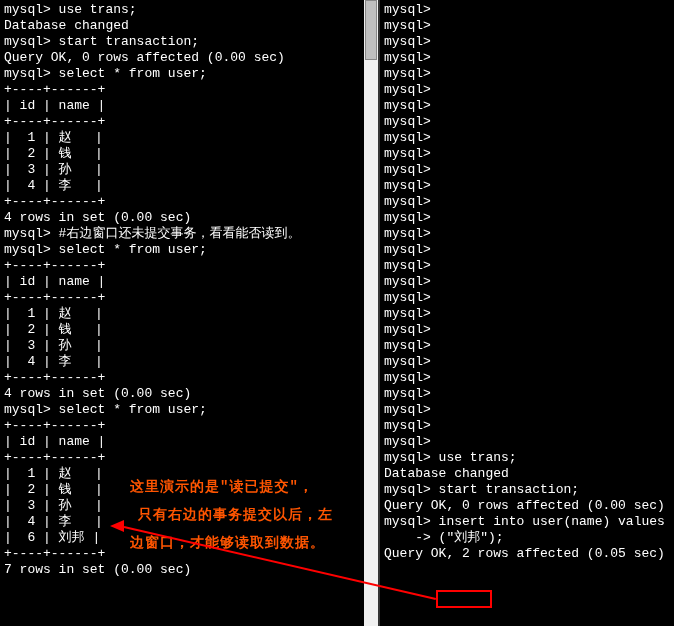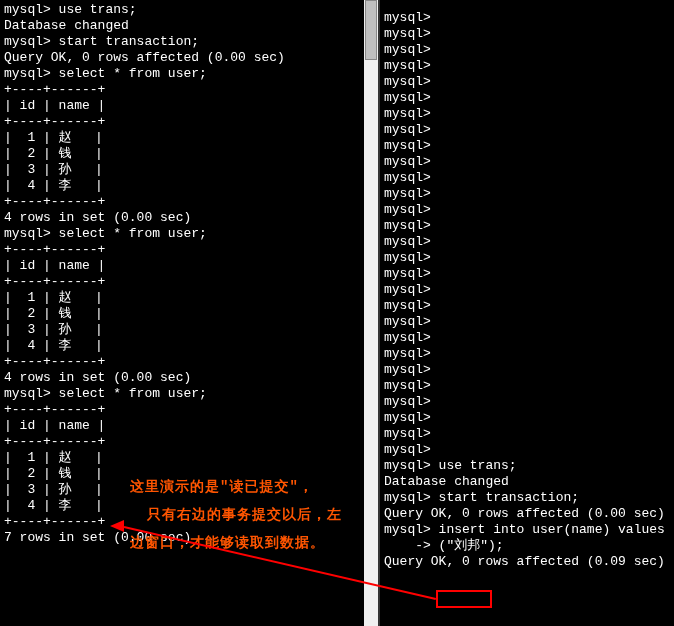--- a/index.html
+++ b/index.html
@@ -15,21 +15,21 @@
       position: relative;
       overflow: hidden;
     }
     .pane-left {
       width: 378px;
       padding: 2px 4px;
       position: relative;
     }
     .pane-right {
       flex: 1;
-      padding: 10px 4px;
+      padding: 2px 4px;
       border-left: 2px solid #333;
       position: relative;
     }
     .scrollbar {
       position: absolute;
       right: 0;
       top: 0;
       width: 14px;
       height: 100%;
       background: #f0f0f0;
@@ -85,39 +85,41 @@
       <div class="line">+----+------+</div>
       <div class="line">| id | name |</div>
       <div class="line">+----+------+</div>
       <div class="line">|  1 | 赵   |</div>
       <div class="line">|  2 | 钱   |</div>
       <div class="line">|  3 | 孙   |</div>
       <div class="line">|  4 | 李   |</div>
       <div class="line">+----+------+</div>
       <div class="line">4 rows in set (0.00 sec)</div>
       <div class="line"></div>
+      <div class="line">mysql&gt; #右边窗口还未提交事务，看看能否读到。</div>
       <div class="line">mysql&gt; select * from user;</div>
       <div class="line">+----+------+</div>
       <div class="line">| id | name |</div>
       <div class="line">+----+------+</div>
       <div class="line">|  1 | 赵   |</div>
       <div class="line">|  2 | 钱   |</div>
       <div class="line">|  3 | 孙   |</div>
       <div class="line">|  4 | 李   |</div>
       <div class="line">+----+------+</div>
       <div class="line">4 rows in set (0.00 sec)</div>
       <div class="line"></div>
       <div class="line">mysql&gt; select * from user;</div>
       <div class="line">+----+------+</div>
       <div class="line">| id | name |</div>
       <div class="line">+----+------+</div>
       <div class="line">|  1 | 赵   |</div>
       <div class="line">|  2 | 钱   |</div>
       <div class="line">|  3 | 孙   |</div>
       <div class="line">|  4 | 李   |</div>
+      <div class="line">|  6 | 刘邦 |</div>
       <div class="line">+----+------+</div>
       <div class="line">7 rows in set (0.00 sec)</div>
     </div>
   <div class="scrollbar">
     <div class="scrollbar-thumb"></div>
   </div>
 </div>
 
 <div class="pane-right">
   <div id="right-lines">
@@ -150,25 +152,25 @@
       <div class="line">mysql&gt;</div>
       <div class="line">mysql&gt;</div>
       <div class="line">mysql&gt; use trans;</div>
       <div class="line">Database changed</div>
       <div class="line">mysql&gt; start transaction;</div>
       <div class="line">Query OK, 0 rows affected (0.00 sec)</div>
       <div class="line"></div>
       <div class="line">mysql&gt; insert into user(name) values</div>
       <div class="line">    -&gt; ("刘邦");</div>
       <div class="line"></div>
-      <div class="line">Query OK, 0 rows affected (0.09 sec)</div>
+      <div class="line">Query OK, 2 rows affected (0.05 sec)</div>
     </div>
 </div>
 
 <div class="annotation" style="left:130px; top:476px;">这里演示的是"读已提交"，</div>
-<div class="annotation" style="left:147px; top:504px;font-family:Liberation Serif, serif;">只有右边的事务提交以后，左</div>
+<div class="annotation" style="left:138px; top:504px;font-family:Liberation Serif, serif;">只有右边的事务提交以后，左</div>
 <div class="annotation" style="left:130px; top:532px;">边窗口，才能够读取到数据。</div>
 
 <div class="arrow-head" style="left:110px; top:520px;"></div>
 
 <div class="arrow-line" style="left:124px; top:526px; width:320px; transform:rotate(13deg);"></div>
 
 <div class="commit-box" style="left:436px; top:590px; width:56px; height:18px;"></div>
 
 </body></html>

